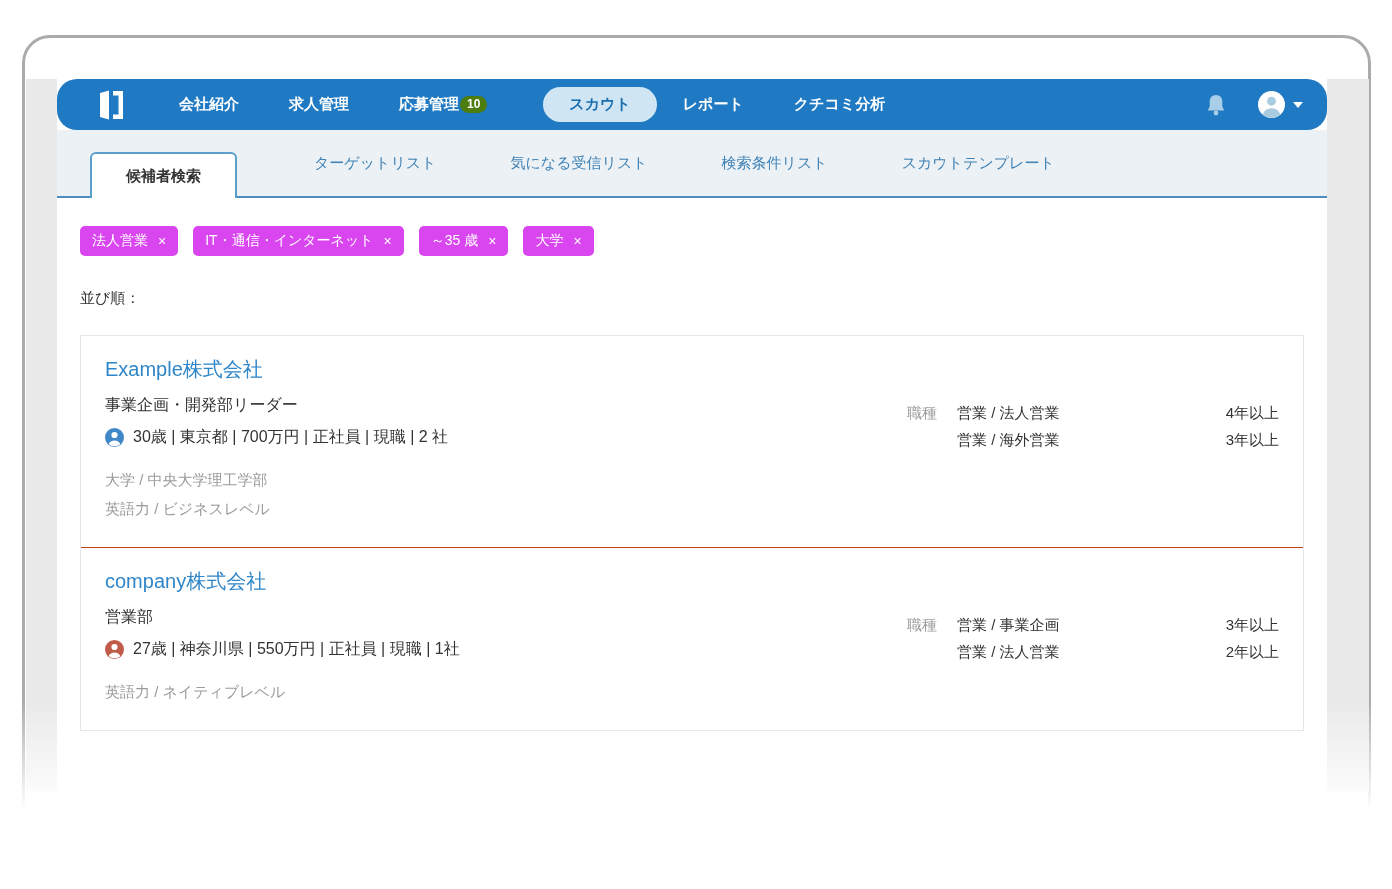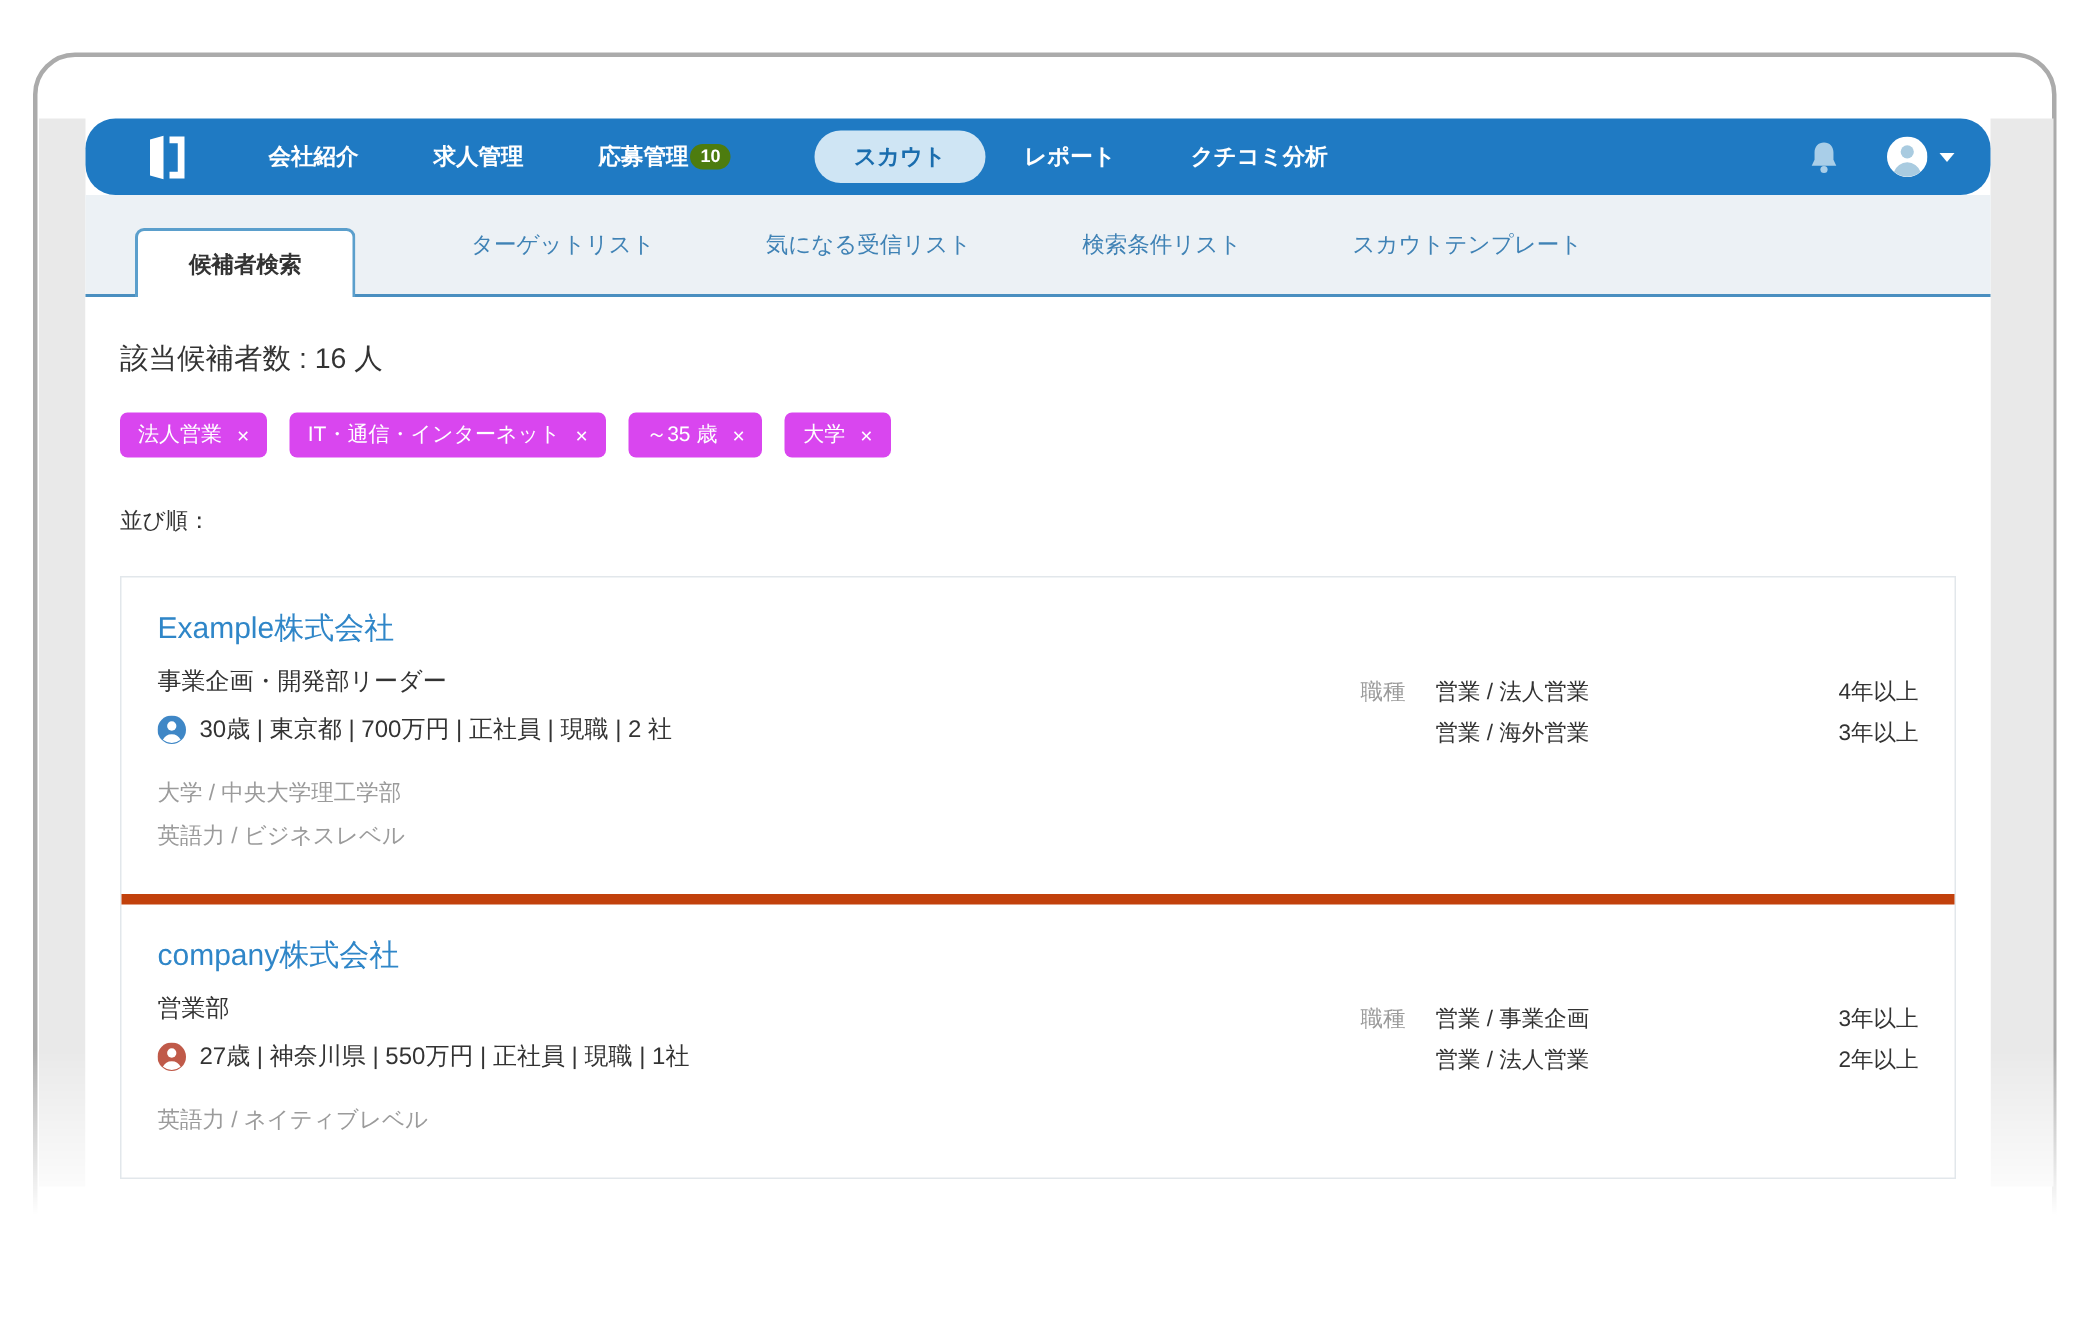--- a/index.html
+++ b/index.html
@@ -58,21 +58,21 @@
   .sortrow { display:flex; align-items:center; gap:12px; margin-bottom:27px; }
   .sortrow .lbl { font-size:15px; color:#333333; }
   .select { border:1px solid #cccccc; background:#ffffff; border-radius:2px;
             font-size:15px; color:#333333; padding:8px 14px; cursor:pointer;
             display:flex; align-items:center; gap:10px; white-space:nowrap; }
   .select .caret { font-size:10px; color:#333333; }
 
   
   .card-list { border:1px solid #e2e7eb; }
   .card { padding:20px 24px 24px 24px; display:flex;gap:16px; }
-  .card + .card { border-top:7px solid #c2410c;justify-content:space-between; }
+  .card + .card { border-top:1px solid #c2410c;justify-content:space-between; }
   .card-left { flex:1; min-width:0; }
   .company { color:#2f86c8; font-size:20px; margin-bottom:12px; cursor:pointer; }
   .jobtitle { color:#333333; font-size:16px; margin-bottom:11px; }
   .inforow { display:flex; align-items:center; gap:9px; color:#333333; font-size:16px; margin-bottom:17px; }
   .gender { width:19px; height:19px; flex:none; }
   .grayline { color:#9b9b9b; font-size:15px; line-height:29px; }
 
   .card-right { width:372px; flex:none; padding-top:43px; display:flex; gap:20px; }
   .req-label { color:#9b9b9b; font-size:15px; line-height:27px; flex:none; }
   .req-rows { flex:1; }
@@ -145,21 +145,20 @@
       <div class="tab">
         <span>検索条件リスト</span>
       </div>
       <div class="tab">
         <span>スカウトテンプレート</span>
       </div>
     </div>
 
     <div class="content">
 
-      <div class="result-count">該当候補者数 : 16 人</div>
 
       <div class="chips">
         <div class="chip">
           <span>法人営業</span>
           <span class="x">×</span>
         </div>
         <div class="chip">
           <span>IT・通信・インターネット</span>
           <span class="x">×</span>
         </div>

